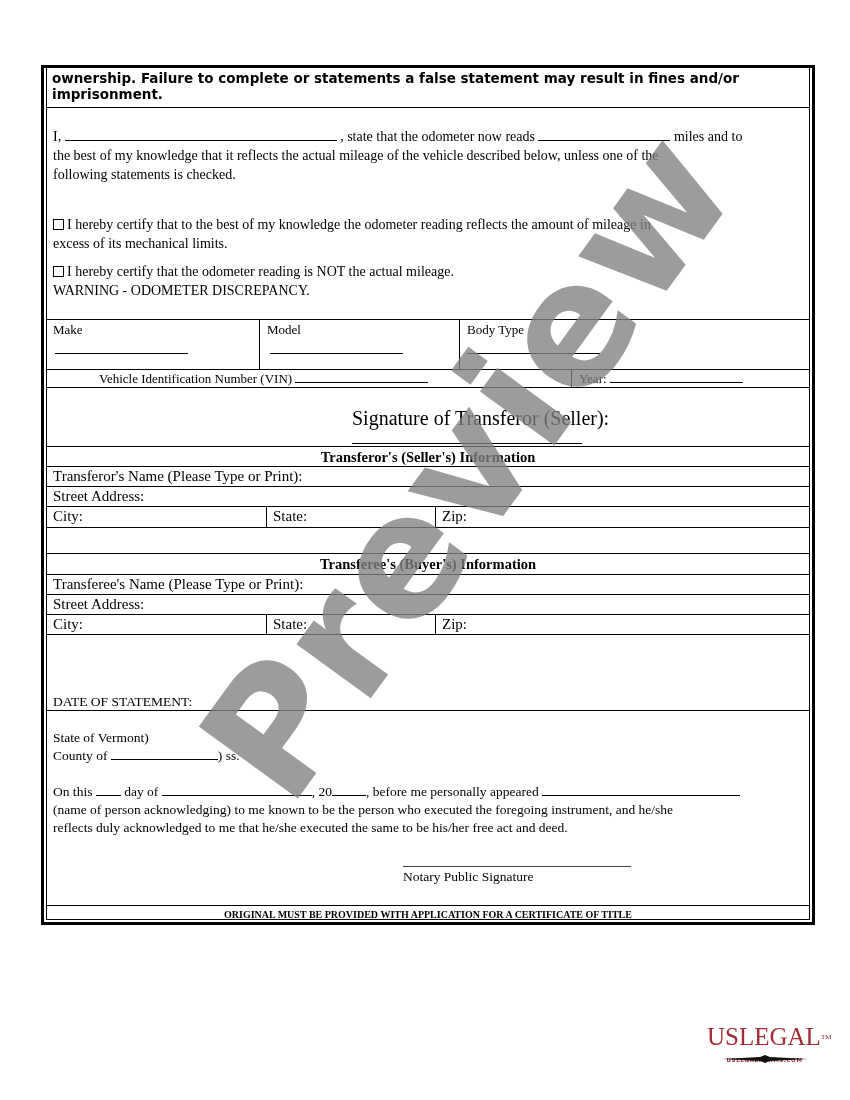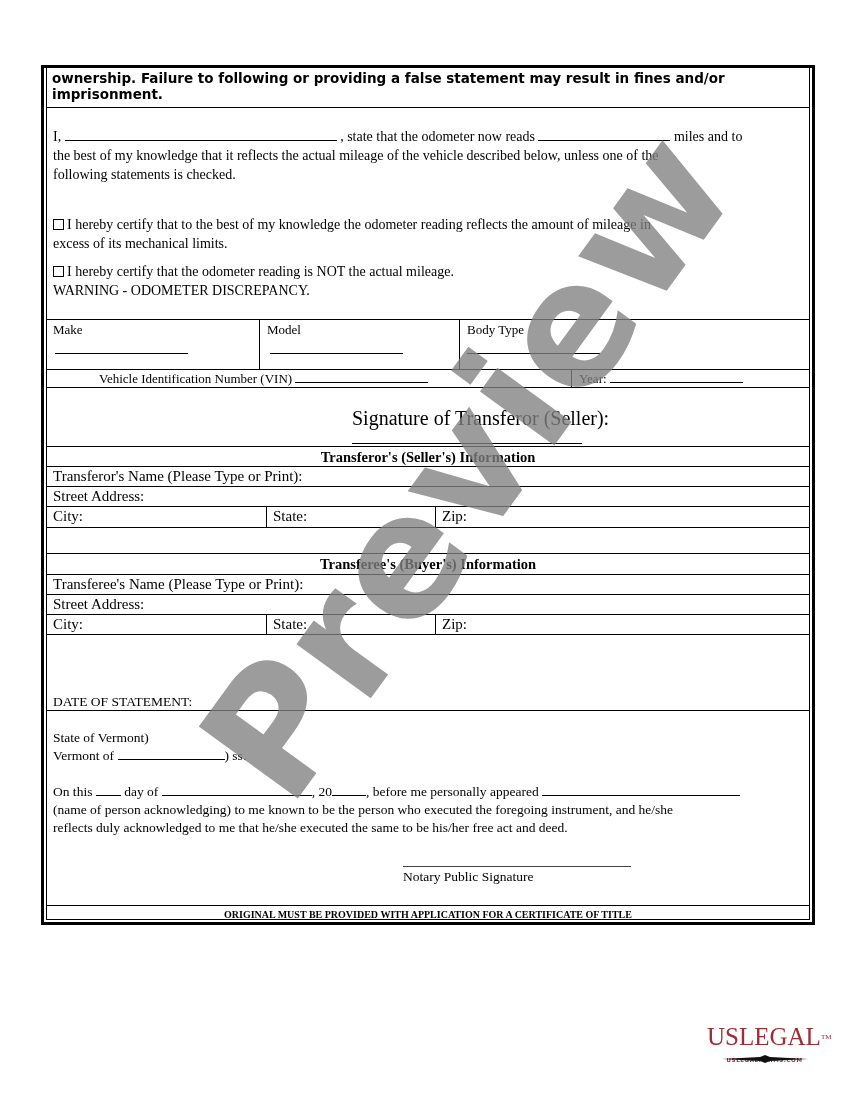--- a/index.html
+++ b/index.html
@@ -38,21 +38,21 @@
   .logo-wing { height:8px; position:relative; margin:0 auto; width:90px; }
   .logo-url { font-family:"DejaVu Sans", sans-serif; font-size:5.5px; color:#a02c35; letter-spacing:0.6px; font-weight:bold; }
 </style>
 </head>
 <body>
 
 <div class="frame">
   <div class="inner">
 
     <div class="row" style="top:0;height:40px;">
-      <div class="warn">ownership. Failure to following or providing a false statement may result in fines and/or imprisonment.</div>
+      <div class="warn">ownership. Failure to complete or statements a false statement may result in fines and/or imprisonment.</div>
     </div>
 
     <div class="row" style="top:40px;height:212px;">
       <div class="p" style="top:19px;">
         <span>I,</span>
         <span class="u" style="width:272px;"></span>
         <span>, state that the odometer now reads</span>
         <span class="u" style="width:132px;"></span>
         <span>miles and to</span><br>
         <span>the best of my knowledge that it reflects the actual mileage of the vehicle described below, unless one of the</span><br>
@@ -124,21 +124,21 @@
       <div class="cell vline label" style="left:388px;right:0;padding-left:6px;">Zip:</div>
     </div>
 
 
     <div class="row sm2" style="top:625px;height:18px;padding-left:6px;line-height:18px;">DATE OF STATEMENT:</div>
 
     <div class="row" style="top:643px;height:195px;">
       <div class="sm2" style="position:absolute;left:6px;top:18px;line-height:18px;">
         <div>State of Vermont)</div>
         <div>
-          <span>Vermont of</span>
+          <span>County of</span>
           <span class="u" style="width:107px;height:11px;"></span><span>) ss.</span>
         </div>
       </div>
       <div class="sm2" style="position:absolute;left:6px;right:6px;top:72px;line-height:18px;">
         <span>On this</span>
         <span class="u" style="width:25px;height:11px;"></span>
         <span>day of</span>
         <span class="u" style="width:150px;height:11px;"></span><span>, 20</span><span class="u" style="width:34px;height:11px;"></span><span>, before me personally appeared</span>
         <span class="u" style="width:198px;height:11px;"></span><br>
         <span>(name of person acknowledging) to me known to be the person who executed the foregoing instrument, and he/she</span><br>

